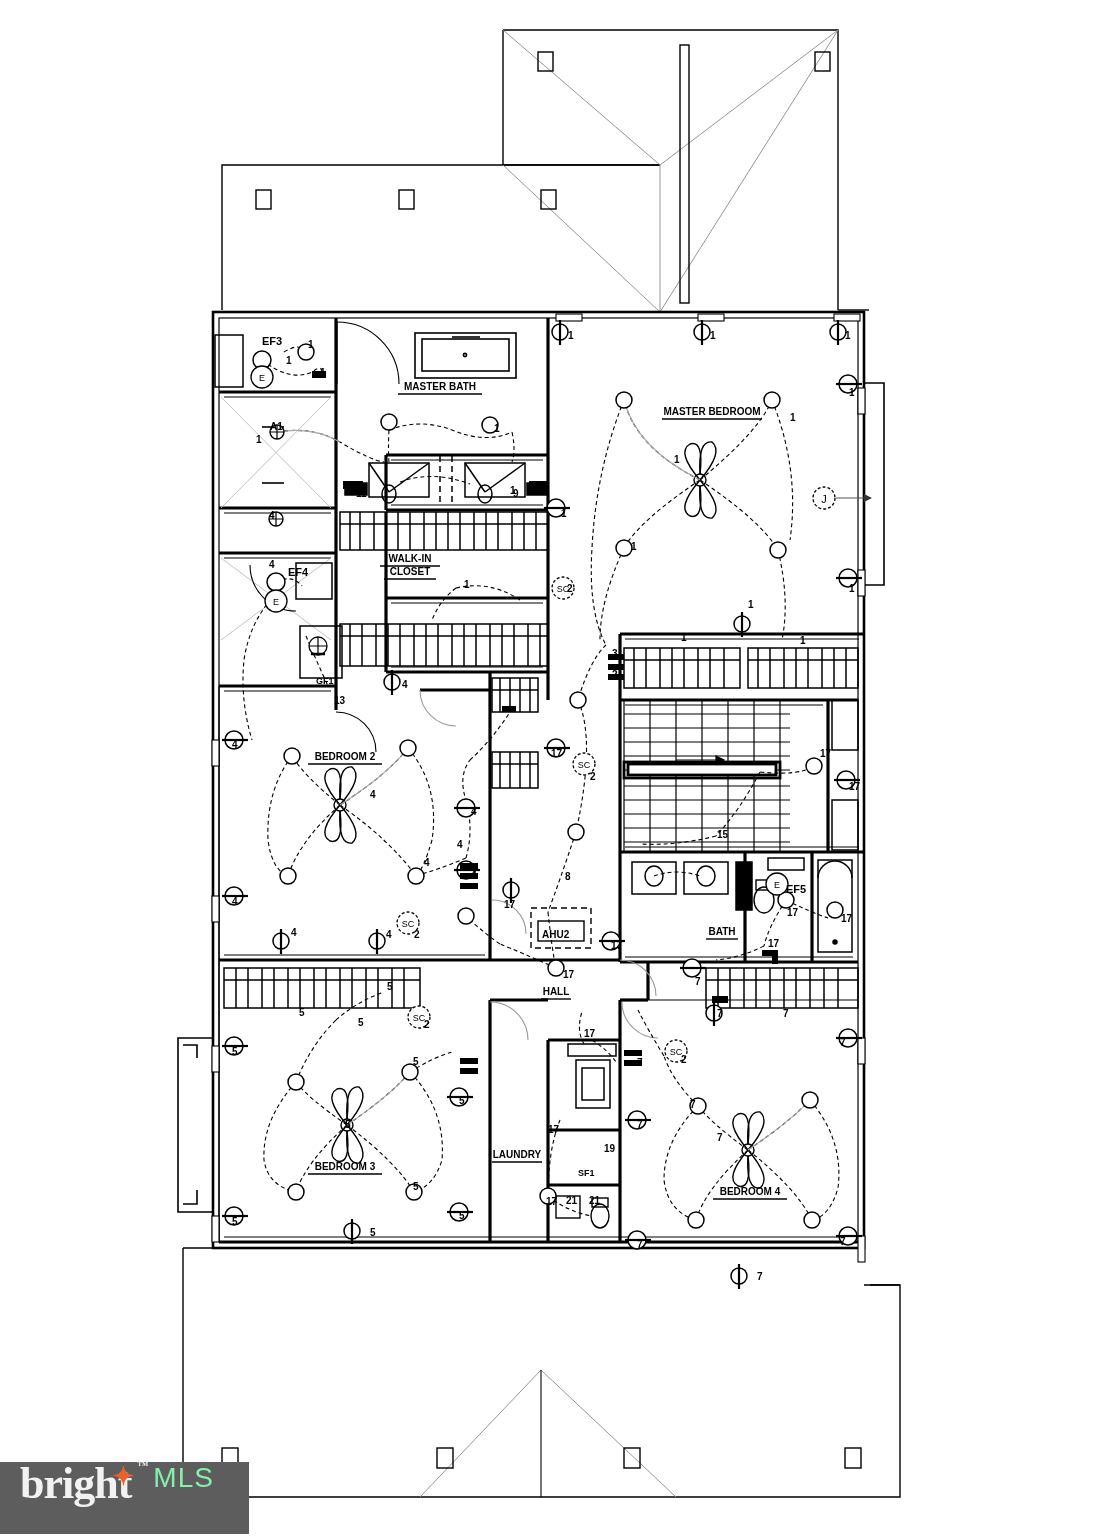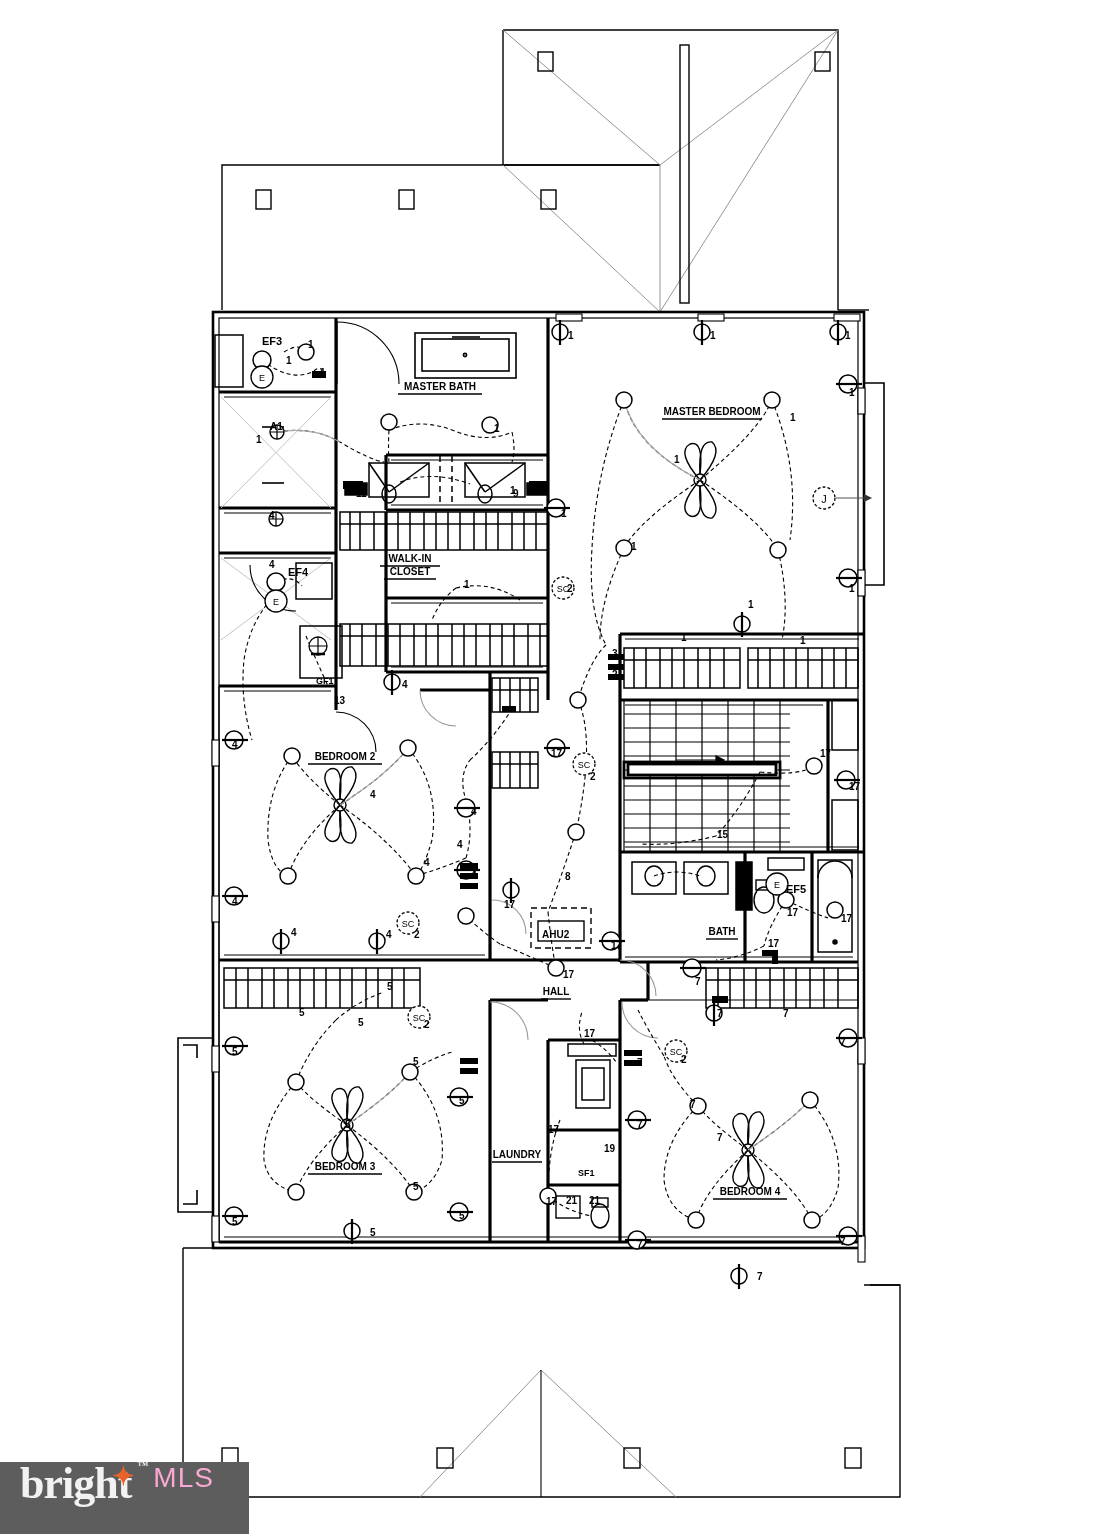--- a/index.html
+++ b/index.html
@@ -7,21 +7,21 @@
        font-family:"Liberation Sans",sans-serif;}
   #sheet{position:absolute;left:0;top:0;width:1097px;height:1536px;}
   svg{display:block;}
   .wm{position:absolute;left:0;top:1462px;width:249px;height:72px;
       background:#5d5d5d;display:flex;align-items:flex-start;
       box-sizing:border-box;padding-left:20px;}
   .wm-b{font-family:"Liberation Serif",serif;font-size:44px;color:#f2f2f2;
         font-weight:700;letter-spacing:-1px;line-height:1;position:relative;}
   .wm-star{position:absolute;right:-2px;top:2px;color:#e8622a;font-size:26px;}
   .wm-tm{position:absolute;right:-16px;top:-2px;color:#f2f2f2;font-size:11px;}
-  .wm-mls{font-family:"Liberation Sans",sans-serif;font-size:28px;color:#f9a8d4;
+  .wm-mls{font-family:"Liberation Sans",sans-serif;font-size:28px;color:#86efac;
           font-weight:400;margin-left:22px;letter-spacing:1px;}
 </style>
 </head>
 <body>
 
 <div id="sheet">
 <svg width="1097" height="1536" viewBox="0 0 1097 1536">
   <rect x="0" y="0" width="1097" height="1536" fill="#ffffff"></rect>
 
   <g fill="none" stroke="#000" stroke-width="1.4">

